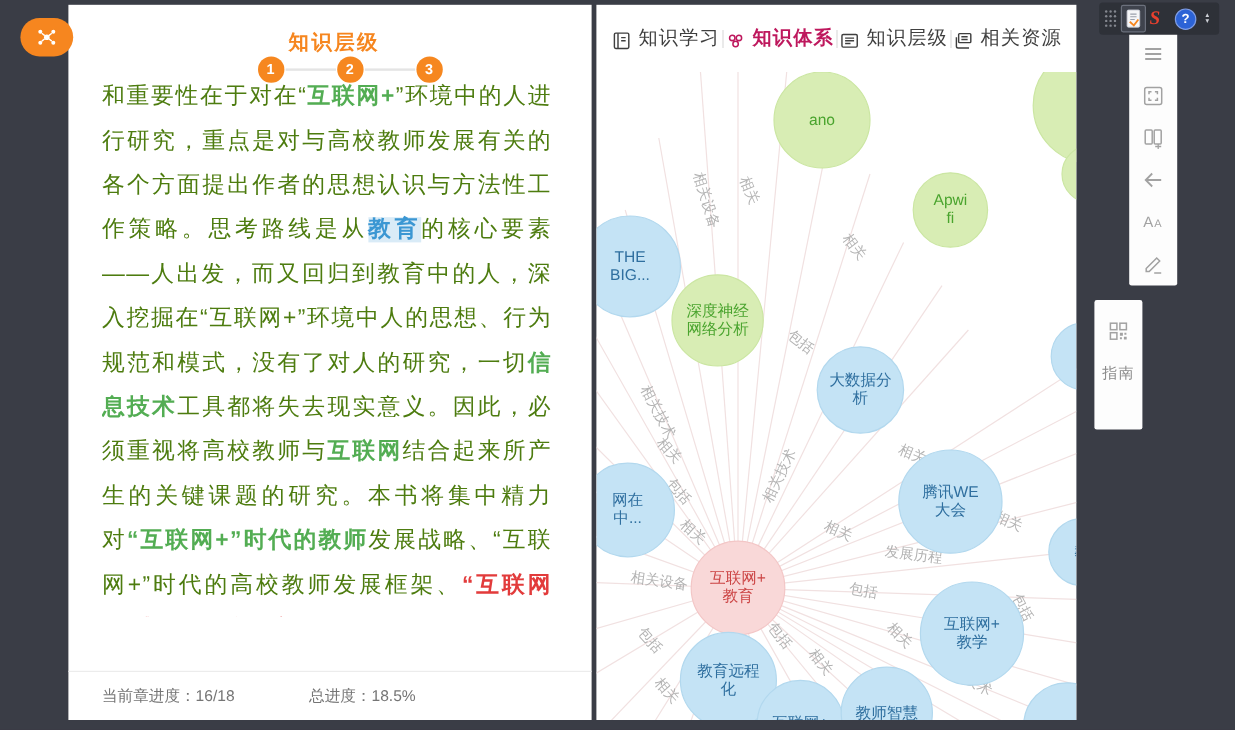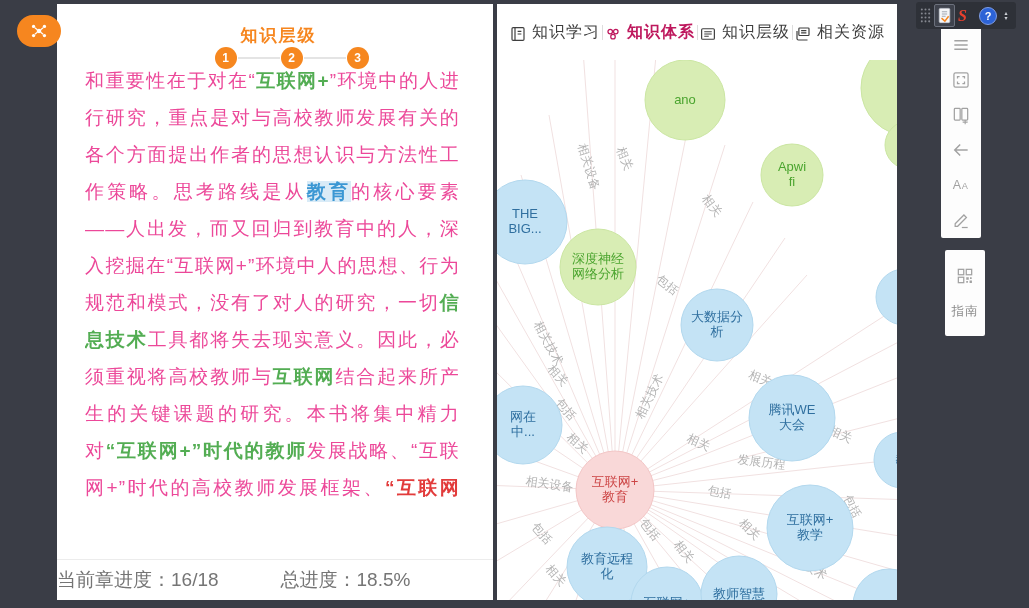--- a/index.html
+++ b/index.html
@@ -17,43 +17,43 @@
   
   .reader-panel { position:absolute; left:57px; top:4px; width:436px; height:596px; background:#fff; }
   .reader-header { display:flex; align-items:center; padding:20px 0 0 33px; height:46px;flex-direction:column; }
   .reader-title { color:#f6861f; font-weight:bold; font-size:17px; letter-spacing:2px; margin-right:26px; }
   .steps { display:flex; align-items:center; }
   .step-circle { width:22px; height:22px; border-radius:50%; background:#f6871f; color:#fff;
     font-size:12px; font-weight:bold; display:flex; align-items:center; justify-content:center; cursor:pointer; }
   .step-connector { width:42px; height:2px; background:#e4e4e4; margin:0 1px; }
   .reader-text { margin:12px 33px 0 28px; font-size:19px; line-height:37px; color:#4a4a4a;
     text-align:justify; letter-spacing:1.2px; max-height:452px; overflow:hidden; }
-  .seg-normal { color:#ec4899; }
+  .seg-normal { color:#4d7c0f; }
   .seg-green-bold { color:#53ad53; font-weight:bold; }
   .seg-red-bold { color:#e23b3b; font-weight:bold; }
   .seg-blue-highlight { color:#3b97d3; font-weight:bold; background:#d9ebf7; }
   .reader-footer { position:absolute; left:0; bottom:0; width:100%; height:41px; border-top:1px solid #ececec;
-    display:flex; align-items:center; gap:62px; font-size:19px; color:#757575; }
+    display:flex; align-items:center; padding-left:28px; gap:62px; font-size:13px; color:#757575; }
 
   
   .graph-panel { position:absolute; left:497px; top:4px; width:400px; height:596px; background:#fff; overflow:hidden; }
   .tabs { height:56px; display:flex; align-items:center; padding:0 12px; justify-content:space-between; }
   .tab { display:flex; align-items:flex-end; gap:5px; background:none; border:none; font-size:16px;
     color:#3f3f3f; cursor:pointer; font-family:Liberation Sans, sans-serif; letter-spacing:1px; white-space:nowrap; }
   .tab svg { width:18px; height:18px; }
   .tab.active { color:#be185d; font-weight:bold; }
   .tab-sep { width:1px; height:15px; background:#ddd; }
   .graph { position:absolute; left:0; top:56px; width:400px; height:540px; }
   .graph text { font-family:"Liberation Sans","DejaVu Sans",sans-serif; }
 
   
   .tool-group { position:absolute; width:40px; background:#fdfdfd; border-radius:2px;
     display:flex; flex-direction:column; align-items:center; }
   .tool-group-1 { left:941px; top:21px; height:217px; padding-top:6px; }
-  .tool-group-2 { left:945px; top:250px; height:86px; padding-top:8px; }
+  .tool-group-2 { left:912px; top:250px; height:108px; padding-top:8px; }
   .tool-btn { width:40px; height:35px; border:none; background:none; color:#a2a2a2;
     display:flex; align-items:center; justify-content:center; cursor:pointer; }
   .tool-btn svg { width:20px; height:20px; }
   .tool-label { font-size:12.5px; color:#8a8a8a; margin-top:10px; letter-spacing:1px; }
 
   
   .tray { position:absolute; left:916px; top:2px; height:27px; background:#2e3138; border-radius:3px;
     display:flex; align-items:center; padding:0 4px; gap:3px; z-index:20; }
   .tray-item { display:flex; align-items:center; justify-content:center; cursor:pointer; }
   .tray-doc-box { width:21px; height:23px; background:#3f434d; border:1px solid #6b707c; border-radius:2px; }

